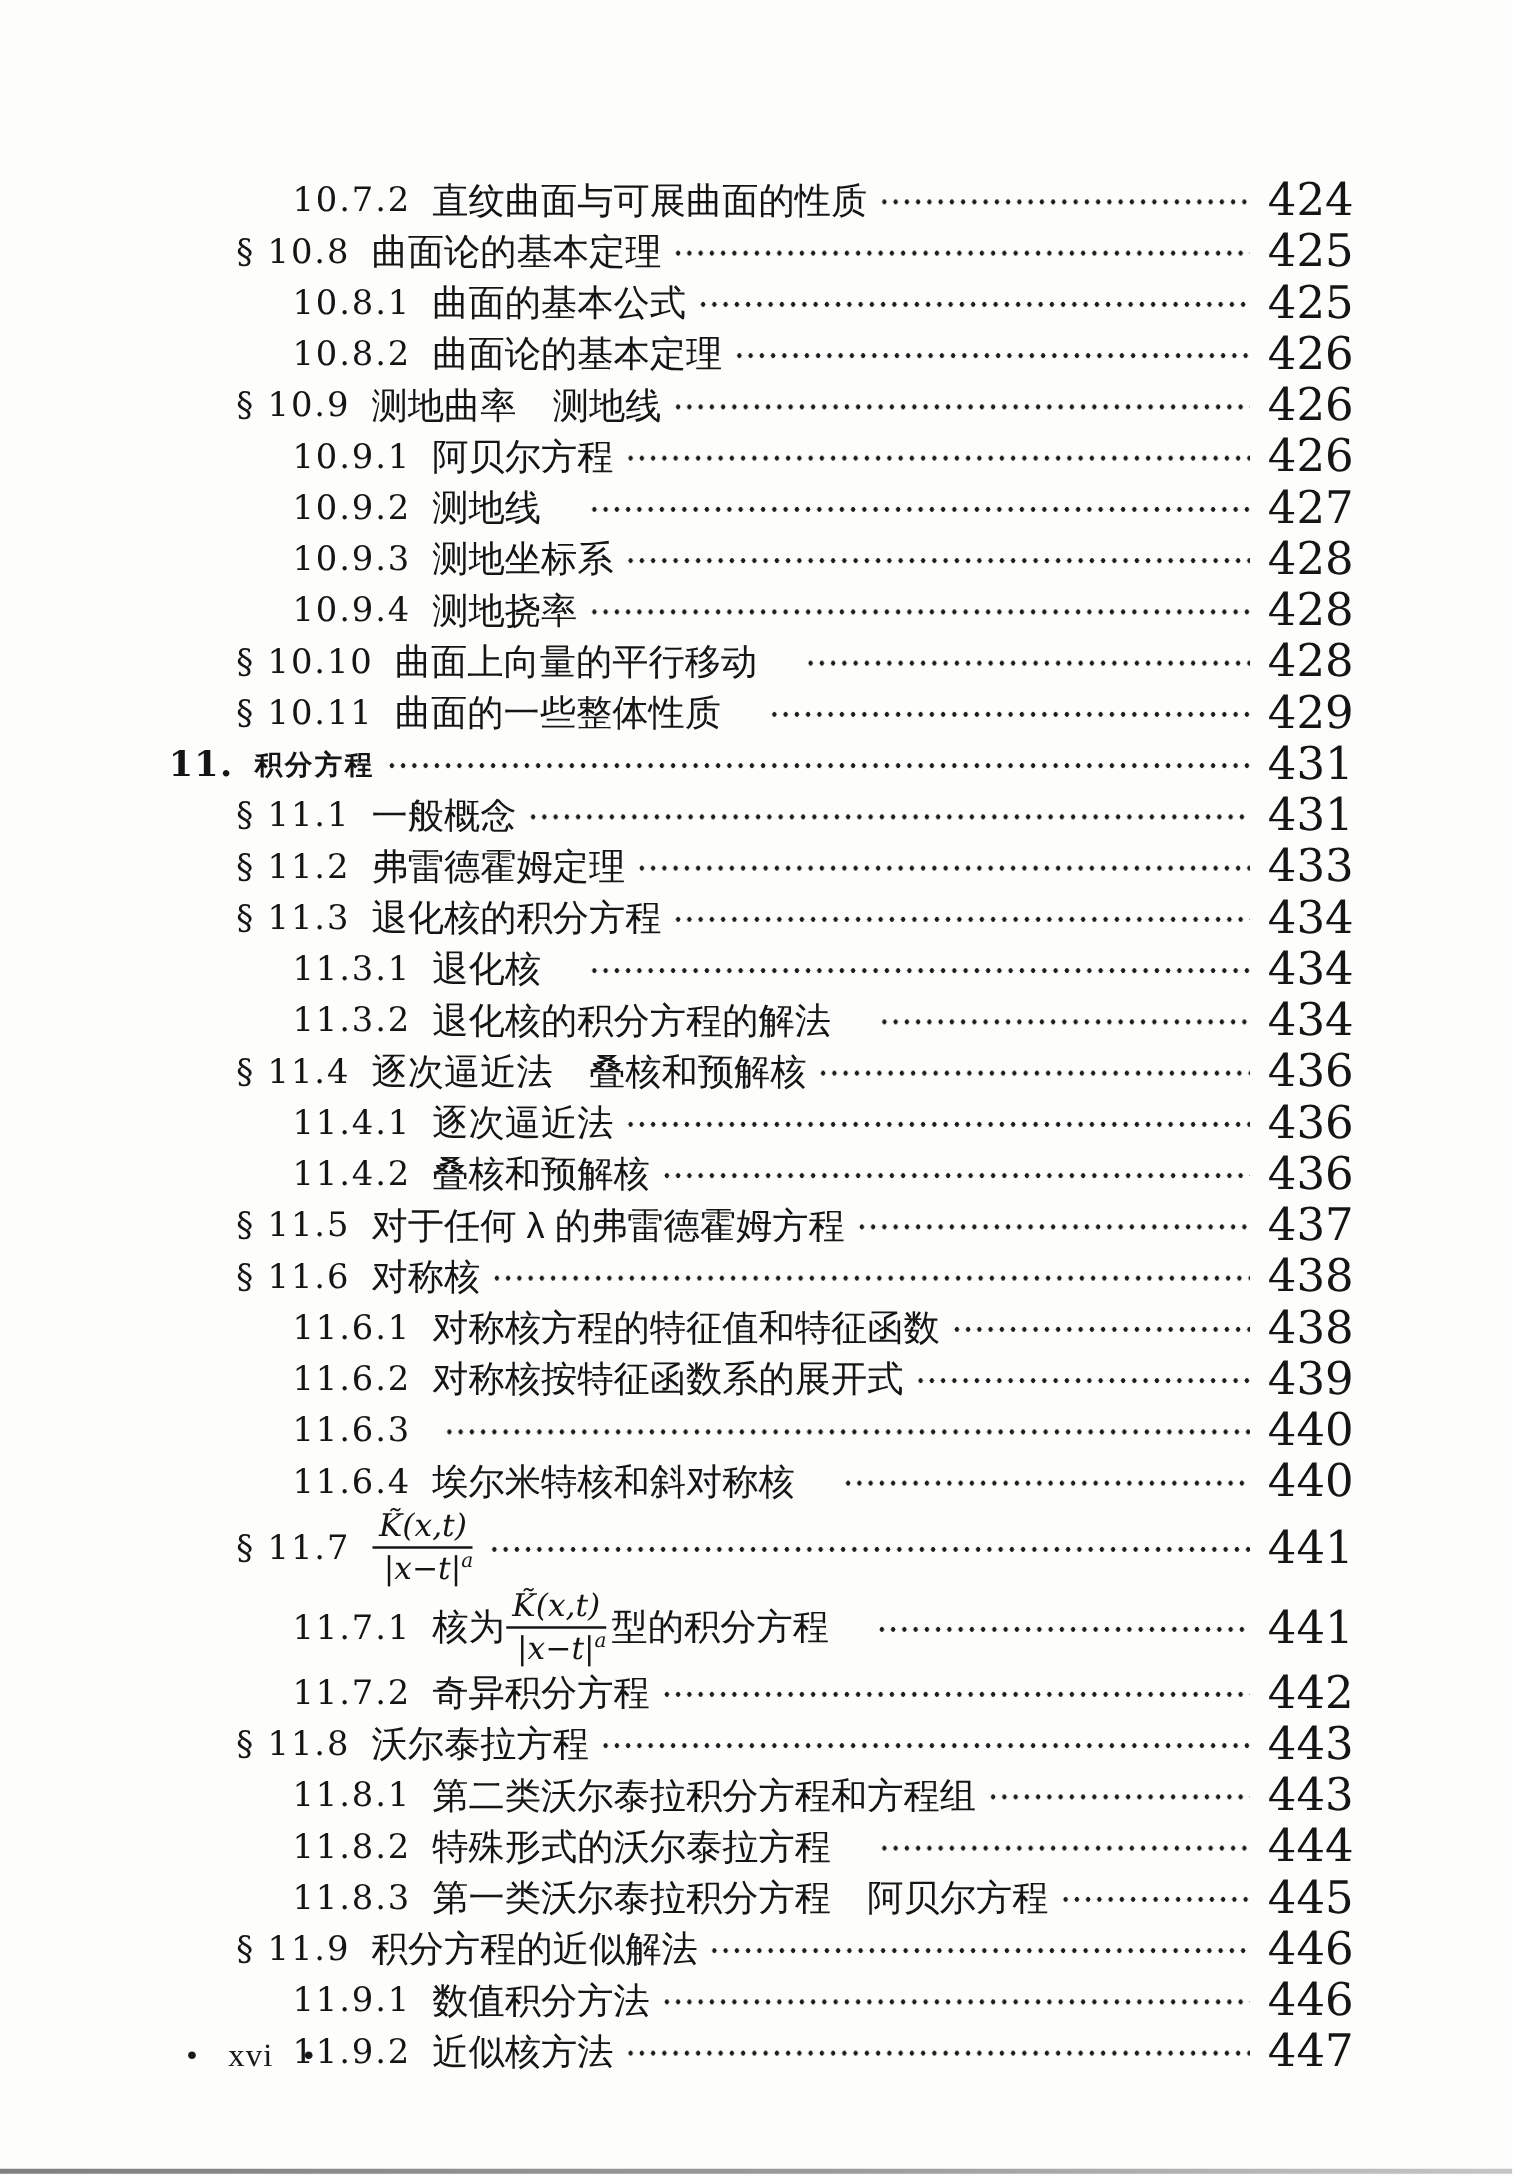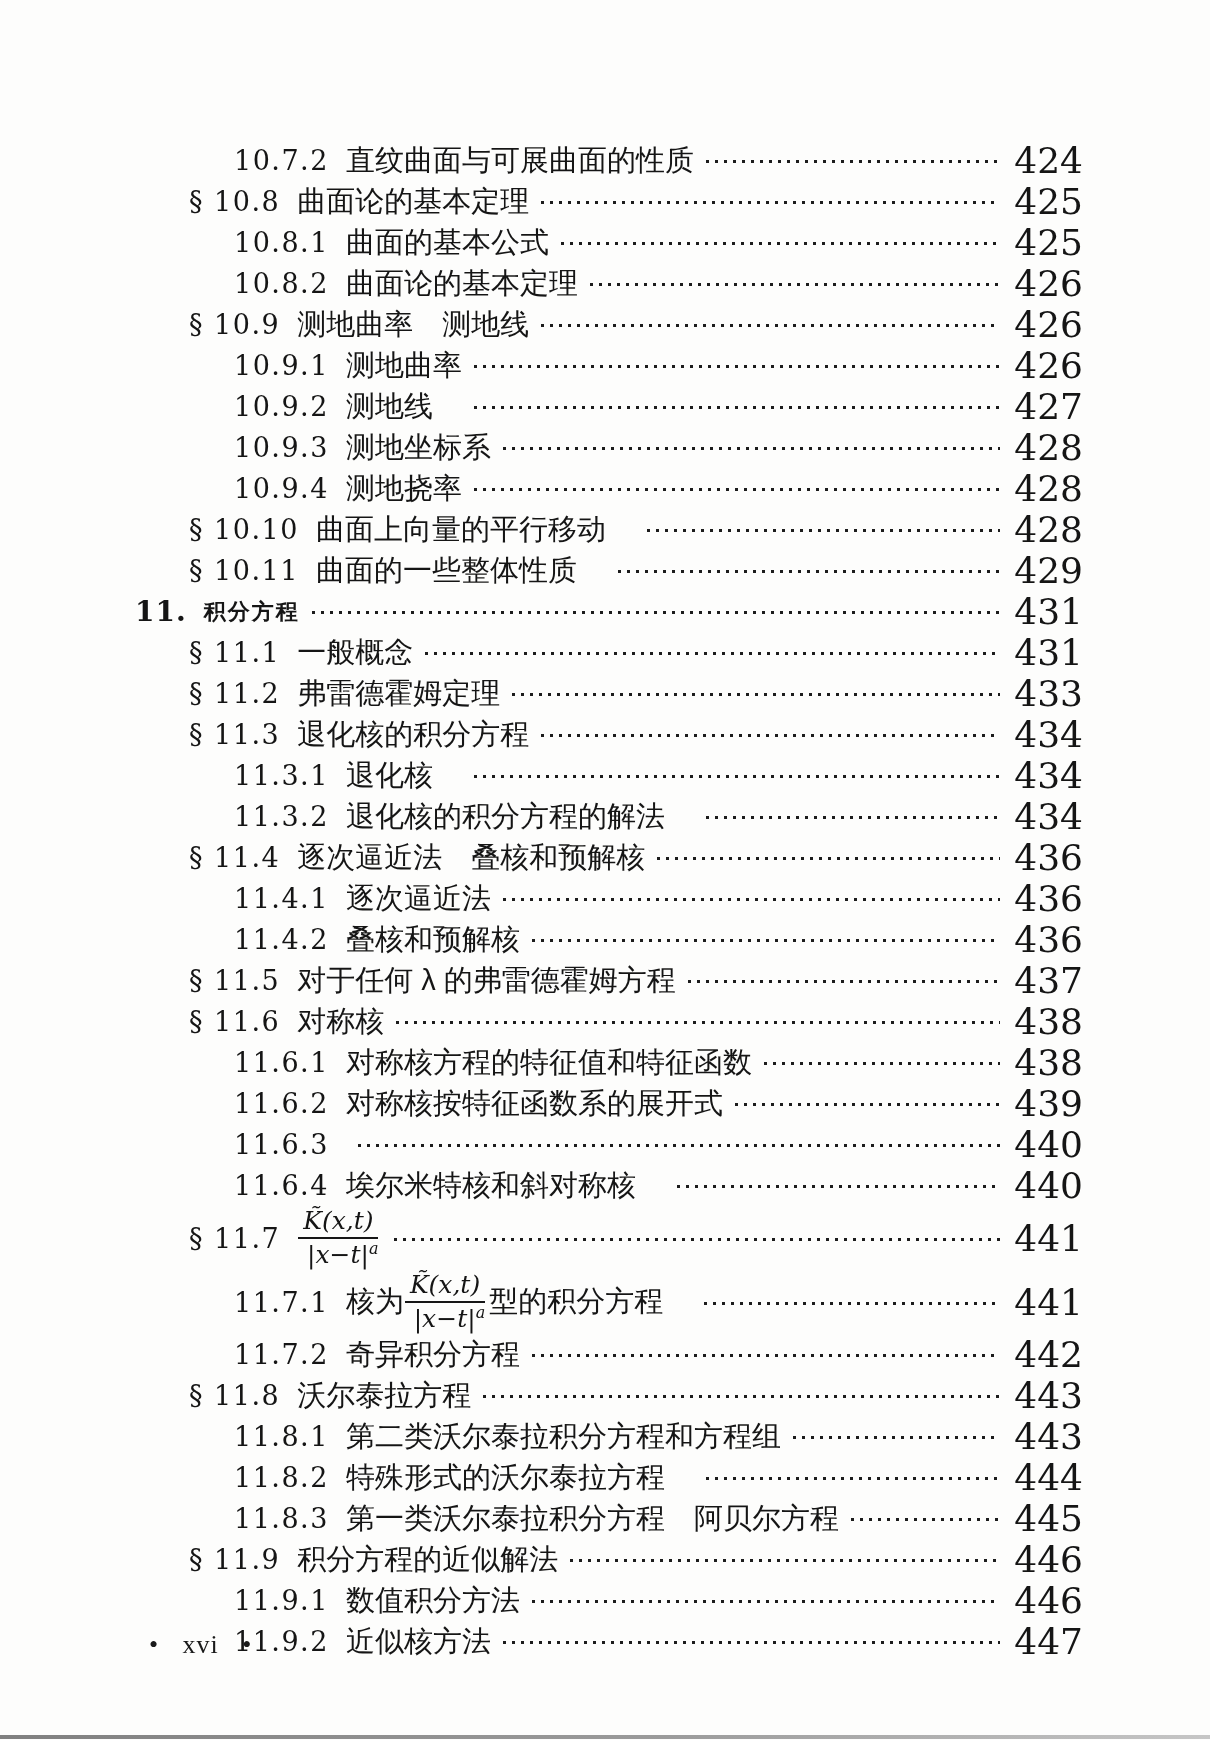--- a/index.html
+++ b/index.html
@@ -83,21 +83,21 @@
         <span class="pg">426</span>
       </div>
       <div class="row section">
         <span class="num">§ 10.9</span>
         <span class="ttl">测地曲率　测地线</span>
         <span class="leader"></span>
         <span class="pg">426</span>
       </div>
       <div class="row subsection">
         <span class="num">10.9.1</span>
-        <span class="ttl">测地曲率</span>
+        <span class="ttl">阿贝尔方程</span>
         <span class="leader"></span>
         <span class="pg">426</span>
       </div>
       <div class="row subsection">
         <span class="num">10.9.2</span>
         <span class="ttl">测地线　</span>
         <span class="leader"></span>
         <span class="pg">427</span>
       </div>
       <div class="row subsection">

